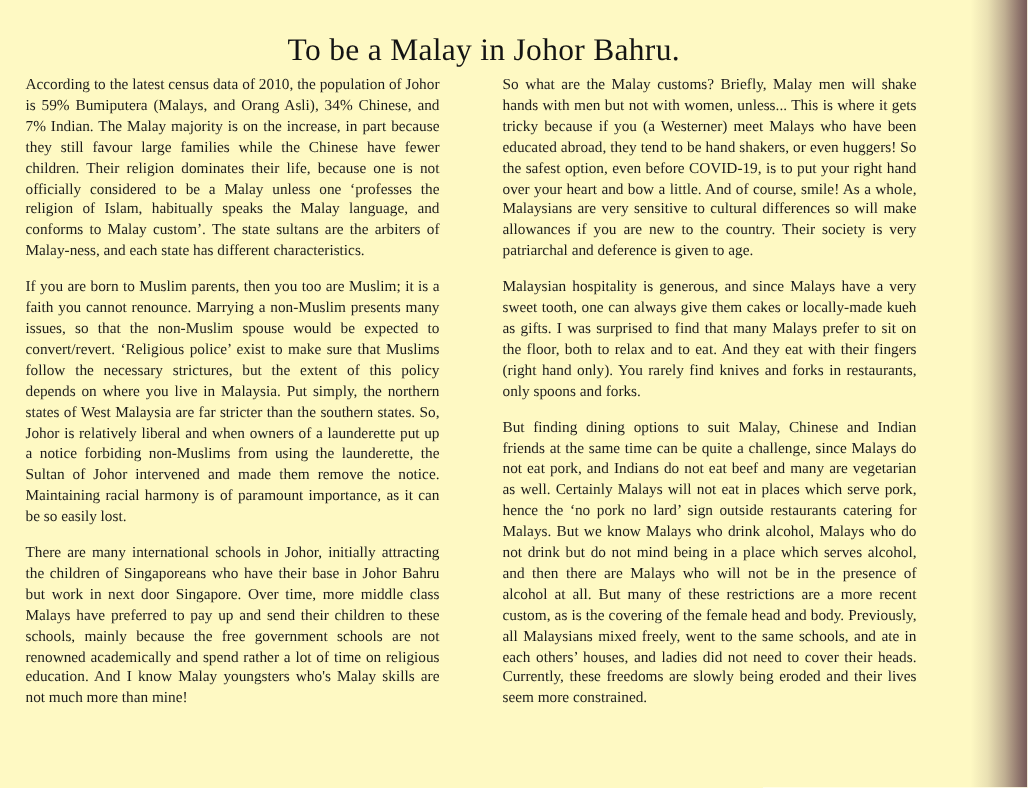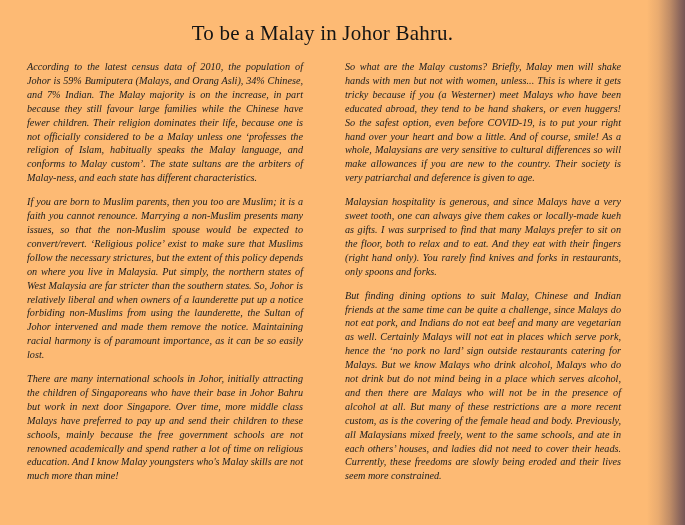--- a/index.html
+++ b/index.html
@@ -4,39 +4,38 @@
 <style>
   html, body {
     margin: 0;
     padding: 0;
     background: #ffffff;
   }
   .page {
     position: relative;
     width: 685px;
     height: 525px;
-    background: #fdba74;
+    background: #fef9c3;
     overflow: hidden;
     font-family: "Liberation Serif", serif;
   }
   .title {
     margin: 0;
     width: 645px;
     padding-top: 21px;
     text-align: center;
     font-size: 21px;
     font-weight: normal;
     letter-spacing: 0.2px;
     color: #141414;
   }
   .cols {
     display: flex;
-    margin-top: 14px;
-    padding-left: 27px;
-    font-style: italic;
+    margin-top: 4px;
+    padding-left: 17px;
   }
   .col {
     width: 276px;
   }
   .col + .col {
     margin-left: 42px;
   }
   .col p {
     margin: 0 0 10px 0;
     font-size: 10.2px;

